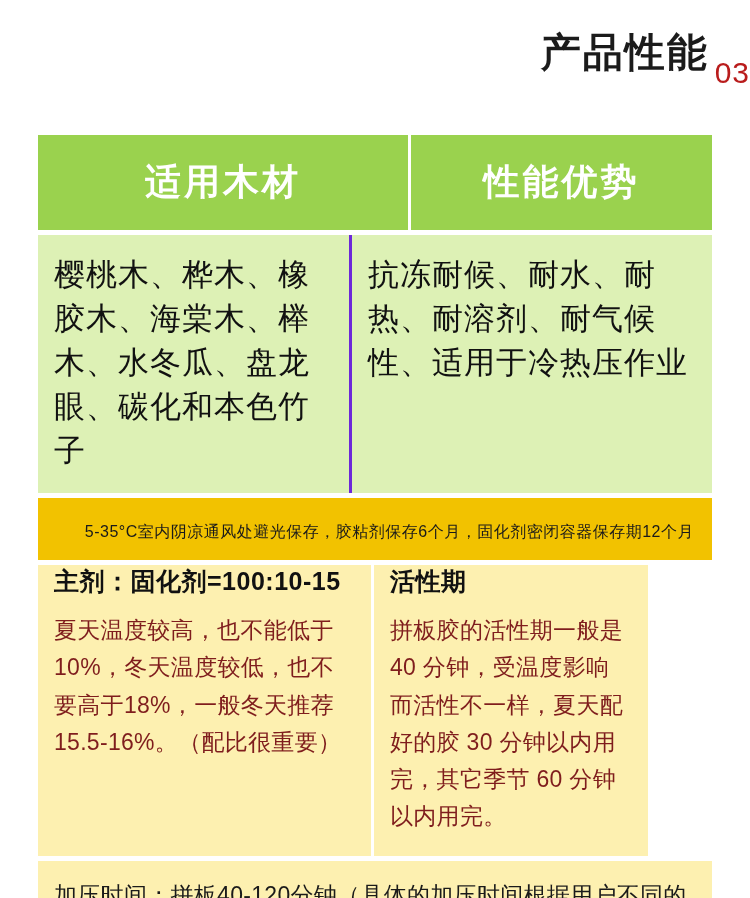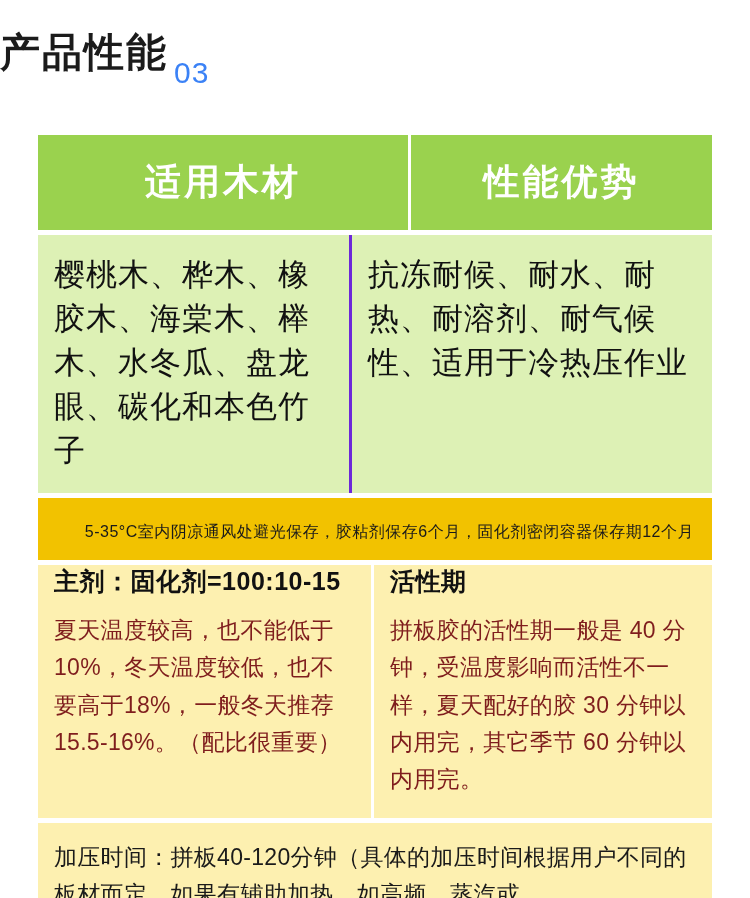--- a/index.html
+++ b/index.html
@@ -18,38 +18,38 @@
     width: 750px;
     height: 898px;
     box-sizing: border-box;
   }
   
   .header {
     position: relative;
     height: 120px;
     display: flex;
     align-items: flex-start;
-    justify-content: flex-start;
+    justify-content: flex-end;
   }
   .title-wrap {
     position: relative;
     display: flex;
     align-items: flex-end;
     margin-top: 32px;
   }
   .title {
     font-size: 40px;
     font-weight: bold;
     color: #1b1b1b;
     letter-spacing: 2px;
     line-height: 1;
   }
   .title-num {
     font-size: 30px;
-    color: #3b82f6;
+    color: #b91c1c;
     margin-left: 6px;
     margin-bottom: -18px;
     letter-spacing: 1px;
     font-family: "Liberation Sans", sans-serif;
   }
   
   .table {
     position: absolute;
     left: 38px;
     top: 135px;
@@ -121,21 +121,21 @@
   .ratio-cell {
     background: #fdf0b0;
     box-sizing: border-box;
     padding: 0 16px 20px 16px;
   }
   .ratio-left {
     width: 336px;
     border-right: 3px solid #ffffff;
   }
   .ratio-right {
-    width: 338px;
+    width: 274px;
   }
   .ratio-title {
     font-size: 25px;
     font-weight: bold;
     color: #111111;
     margin-bottom: 14px;
     letter-spacing: 0.5px;
   }
   .ratio-text {
     font-size: 23px;

